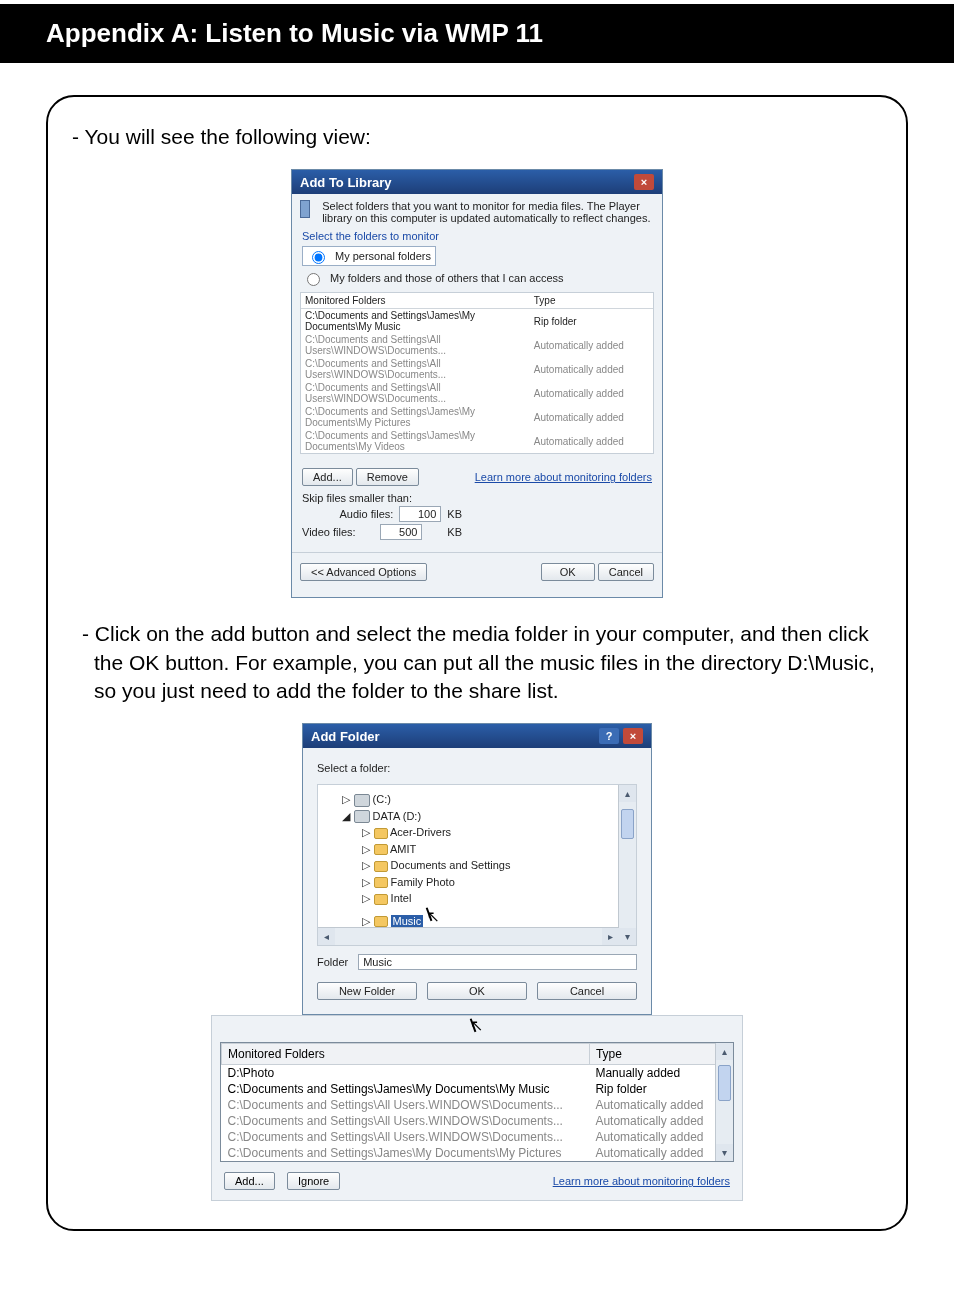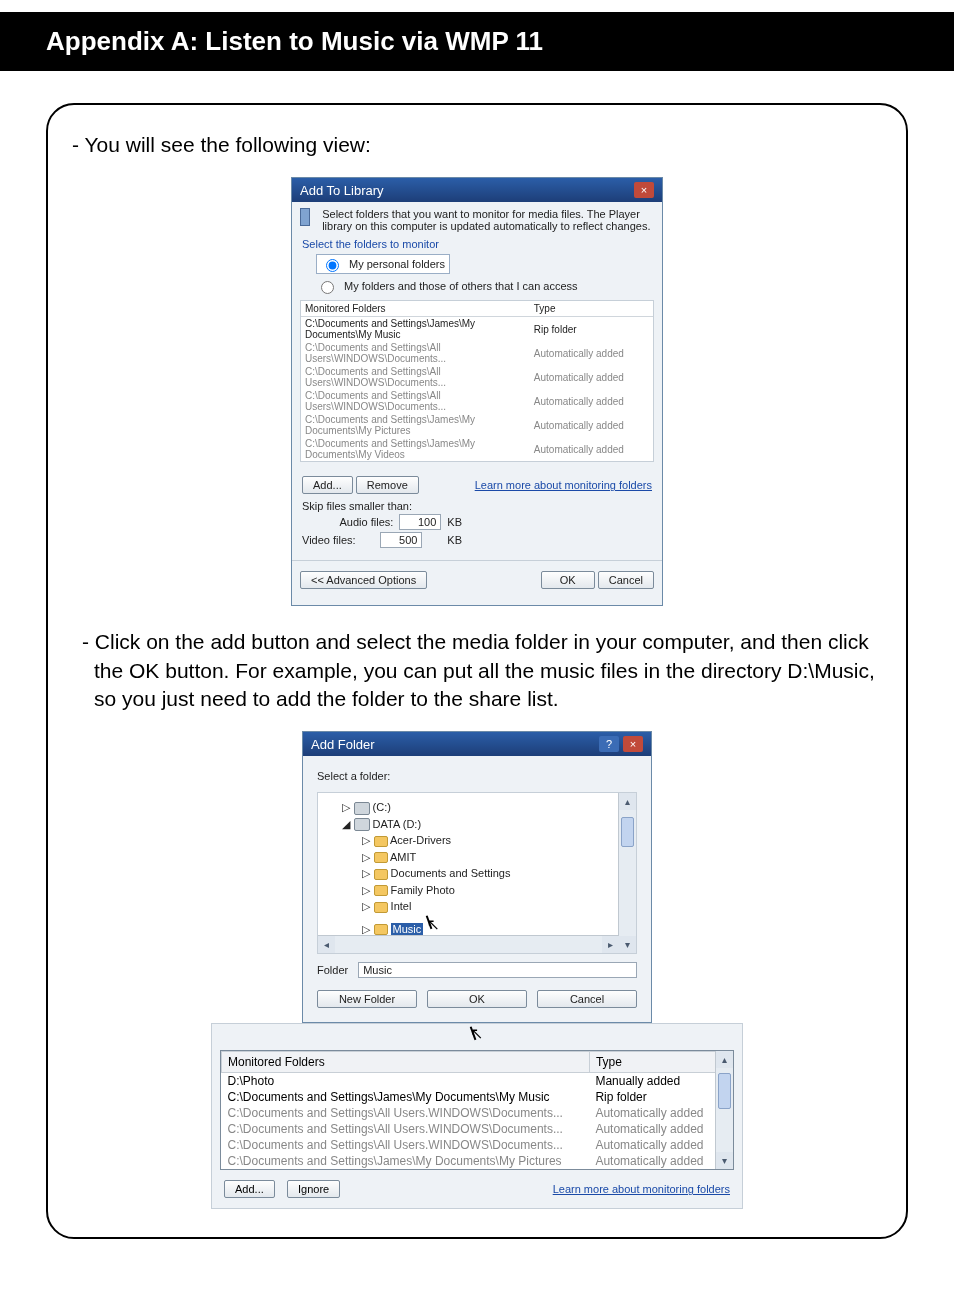--- a/index.html
+++ b/index.html
@@ -1,24 +1,24 @@
 <!DOCTYPE html>
 <html><head>
 <meta charset="utf-8">
 <style>
   html,body{margin:0;padding:0;background:#fff;font-family:Arial,Helvetica,sans-serif;color:#000}
-  .page{width:954px;margin:12px auto;position:relative;background:#fff}
+  .page{width:954px;margin:4px auto;position:relative;background:#fff}
   .hdr{background:#000;color:#fff;font-weight:bold;font-size:26px;padding:14px 0 14px 46px}
   .frame{border:2px solid #000;border-radius:28px;margin:32px 46px 10px 46px;padding:20px 24px 28px 24px}
   .bodytext{font-size:21px;line-height:1.35;margin:6px 0 18px 0}
   .bodytext.indent{padding-left:22px;text-indent:-12px}
   .pagenum{font-size:26px;font-weight:bold;margin:6px 0 0 46px}
   
   .win{margin:0 auto 22px auto;border:1px solid #6b8aa8;background:#eef2f6;font-size:11px;color:#222;position:relative}
-  .titlebar{background:linear-gradient(#2b5ea8,#1d3e78);color:#fff;font-weight:normal;font-size:13px;padding:4px 8px;display:flex;align-items:center;justify-content:space-between}
+  .titlebar{background:linear-gradient(#2b5ea8,#1d3e78);color:#fff;font-weight:bold;font-size:13px;padding:4px 8px;display:flex;align-items:center;justify-content:space-between}
   .titlebar .tbtns{display:flex;gap:4px}
   .tbtn{display:inline-block;width:20px;height:16px;border-radius:2px;background:#c14a3a;color:#fff;text-align:center;font-size:11px;line-height:16px}
   .tbtn.help{background:#3b6cb5}
   .pane{background:#fff;margin:8px;border:1px solid #c6cfd8}
   .btn{display:inline-block;border:1px solid #7b8b9b;background:linear-gradient(#fefefe,#e3e8ed);padding:2px 10px;font-size:11px;border-radius:2px}
   .link{color:#1a4aa8;text-decoration:underline}
   .grey{color:#888}
   .radio,.chk{vertical-align:middle;margin-right:4px}
   .section-label{color:#1a4aa8;font-size:11px;margin:6px 10px 4px 10px}
   .row{display:flex;align-items:center;gap:6px}
@@ -78,21 +78,21 @@
         <span>Add To Library</span>
         <span class="tbtns">
             <span class="tbtn">×</span>
           </span>
       </div>
       <div class="intro">
         <span class="mini-icon"></span>
         <span class="small">Select folders that you want to monitor for media files. The Player library on this computer is updated automatically to reflect changes.</span>
       </div>
       <div class="section-label">Select the folders to monitor</div>
-      <div style="padding:0 24px">
+      <div style="padding:0 10px">
         <label class="small row" style="border:1px solid #9aaec6;background:#fff;padding:1px 4px;width:fit-content">
           <input type="radio" class="radio" checked="" style="">
           <span>My personal folders</span>
         </label>
         <label class="small row" style="margin-top:4px">
           <input type="radio" class="radio" style="">
           <span>My folders and those of others that I can access</span>
         </label>
       </div>
       <div class="pane" style="margin-top:6px">

